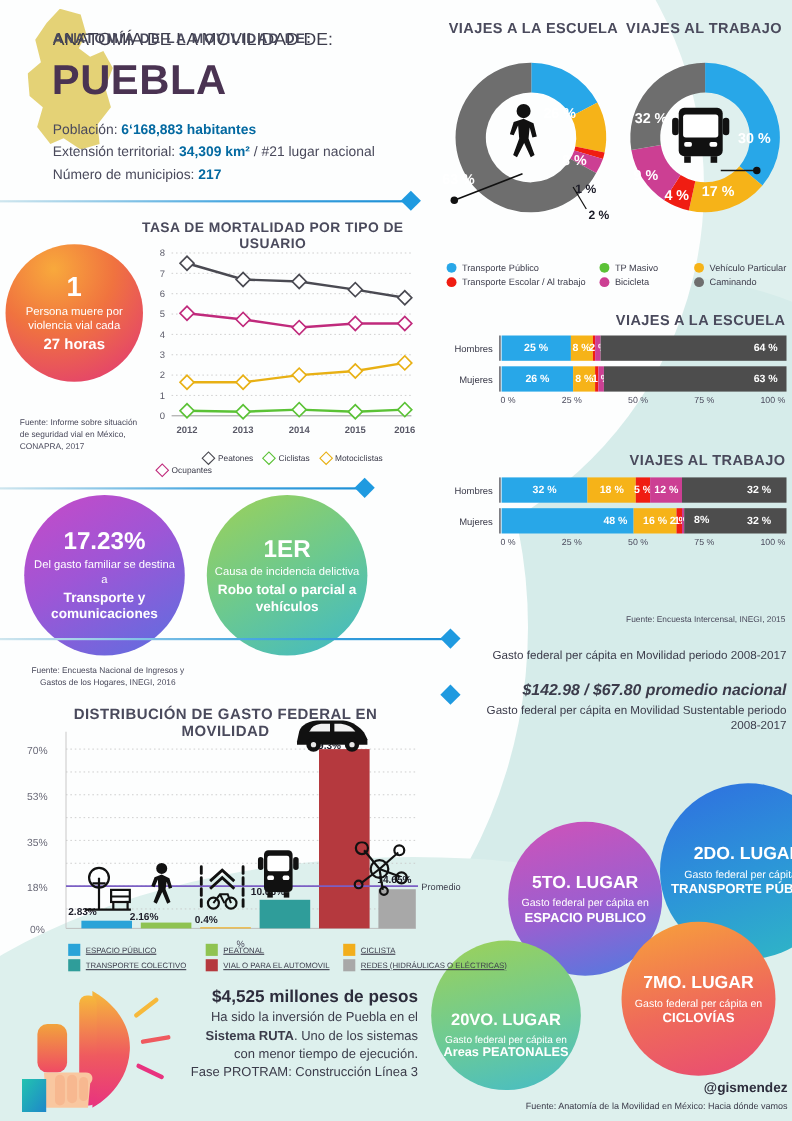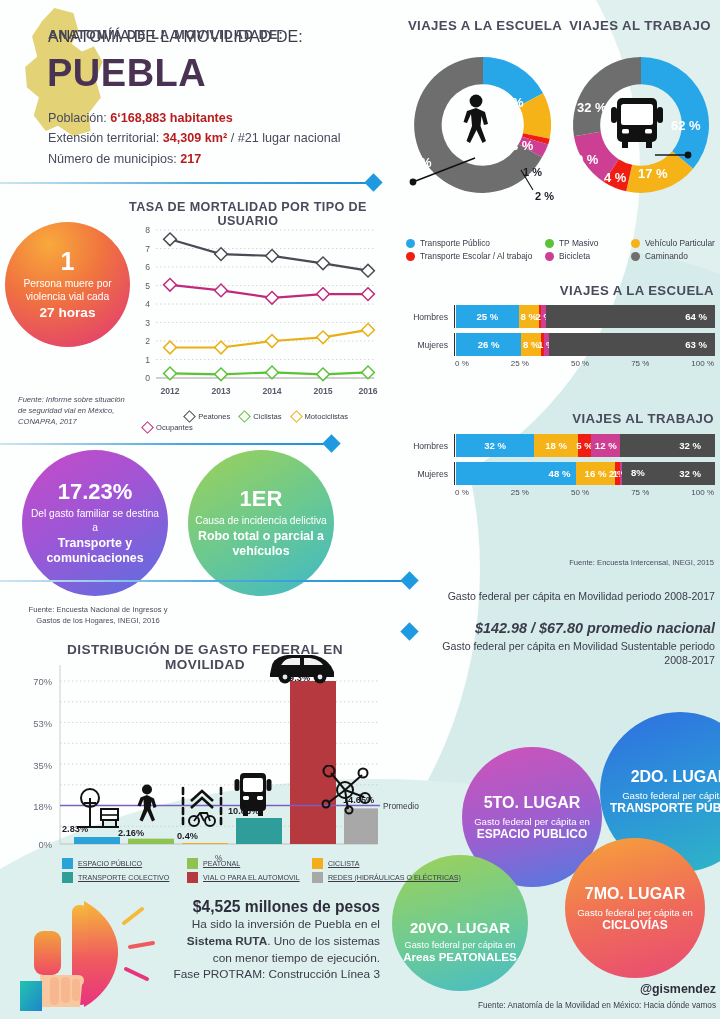--- a/index.html
+++ b/index.html
@@ -34,21 +34,21 @@
   
   .divider{position:absolute;height:2px;
     background:linear-gradient(90deg,#cfe6ee 0%,#4aa8e0 55%,#1b8fd6 100%);}
   .diamond{position:absolute;width:13px;height:13px;background:#1f9ae0;
     transform:rotate(45deg);}
 
   
   .hdr-sub{font-size:12.5px;font-weight:bold;letter-spacing:1.1px;color:#4a4a5c;}
   .hdr-title{font-size:38px;font-weight:bold;color:#4a3352;letter-spacing:0.5px;line-height:1;}
   .hdr-line{font-size:12.6px;color:#4a4a5c;line-height:1.62;}
-  .hdr-line b{color:#b91c1c;margin-top:13px;}
+  .hdr-line b{color:#0369a1;margin-top:13px;}
 
   .map-shape{
     position:absolute;left:20px;top:8px;width:86px;height:128px;
     background:#e2ce6a;opacity:.92;
     clip-path:polygon(40% 0%,62% 4%,68% 18%,60% 28%,72% 34%,86% 30%,96% 42%,88% 56%,
       94% 70%,80% 82%,82% 96%,62% 100%,44% 92%,30% 96%,16% 84%,22% 70%,8% 62%,
       6% 46%,20% 38%,14% 22%,26% 10%);
   }
 
   
@@ -82,21 +82,21 @@
 
   
   .sb-label{font-size:8.6px;color:#3b3b4a;text-align:right;}
   .sb-track{display:flex;height:23px;}
   .sb-seg{display:flex;align-items:center;justify-content:center;
     font-size:9.6px;font-weight:bold;color:#fff;overflow:visible;white-space:nowrap;}
   .sb-axis{font-size:8px;color:#4a4a5c;}
 
   
   .fb-val{position:absolute;font-size:9.2px;font-weight:bold;color:#1c1c28;}
-  .fb-ytick{position:absolute;font-size:9.4px;color:#6a6a78;text-align:right;width:36px;}
+  .fb-ytick{position:absolute;font-size:9.4px;color:#6a6a78;text-align:center;width:36px;}
   .fb-leg{display:flex;align-items:center;margin-bottom:3px;text-decoration:underline;}
   .fb-sw{width:11px;height:11px;margin-right:5px;flex:none;}
   .fb-lt{font-size:7.1px;color:#3b3b4a;white-space:nowrap;}
 
   
   .stat-big{font-size:14.4px;font-weight:bold;font-style:italic;color:#3b3b4a;text-align:right;}
   .stat-sub{font-size:10.6px;color:#3b3b4a;text-align:right;line-height:1.35;}
 
   
   .mega-big{font-size:15.6px;font-weight:bold;color:#2d2d3c;}
@@ -190,21 +190,21 @@
   <svg class="abs" style="left:607px;top:95px;" width="60" height="60" viewBox="0 0 60 60">
     <rect x="10" y="3" width="40" height="44" rx="5" fill="#111"></rect>
     <rect x="14" y="9" width="32" height="21" rx="2.5" fill="#fff"></rect>
     <rect x="15" y="34" width="7" height="4.5" rx="1.6" fill="#fff"></rect>
     <rect x="38" y="34" width="7" height="4.5" rx="1.6" fill="#fff"></rect>
     <rect x="4" y="12" width="6" height="16" rx="3" fill="#111"></rect>
     <rect x="50" y="12" width="6" height="16" rx="3" fill="#111"></rect>
     <rect x="15" y="47" width="6" height="6" fill="#111"></rect>
     <rect x="39" y="47" width="6" height="6" fill="#111"></rect>
   </svg>
-  <div class="abs donut-lbl" style="left:671px;top:118px;">62 %</div>
+  <div class="abs donut-lbl" style="left:671px;top:118px;">30 %</div>
   <div class="abs donut-lbl" style="left:638px;top:166px;">17 %</div>
   <div class="abs donut-lbl" style="left:604px;top:170px;">4 %</div>
   <div class="abs donut-lbl" style="left:576px;top:152px;">9 %</div>
   <div class="abs donut-lbl" style="left:577px;top:100px;">32 %</div>
   <svg class="abs" style="left:655px;top:145px;" width="40" height="20">
     <line x1="0" y1="10" x2="31" y2="10" stroke="#111" stroke-width="1.4"></line>
     <circle cx="33" cy="10" r="3.4" fill="#111"></circle>
   </svg>
 
   <div class="abs" style="left:406px;top:238px;display:flex;gap:14px;">
@@ -332,21 +332,21 @@
     </div>
   </div>
 
   <div class="bubble" style="left:5px;top:222px;width:125px;height:125px;
        background:radial-gradient(circle at 35% 18%, #f8a93c 0%, #f0733f 42%, #e0337a 100%);">
     <div style="font-size:25px;font-weight:bold;line-height:1;">1</div>
     <div style="font-size:10.3px;line-height:1.28;margin-top:3px;">Persona muere por</div>
     <div style="font-size:10.3px;line-height:1.28;">violencia vial cada</div>
     <div style="font-size:13.6px;font-weight:bold;margin-top:2px;">27 horas</div>
   </div>
-  <div class="abs src" style="left:18px;top:394px;width:112px;font-style:italic;">Fuente: Informe sobre situación de seguridad vial en México, CONAPRA, 2017</div>
+  <div class="abs src" style="left:18px;top:378px;width:112px;">Fuente: Informe sobre situación de seguridad vial en México, CONAPRA, 2017</div>
 
   <div class="abs sect-title-r" style="left:460px;top:283px;width:254px;">VIAJES A LA ESCUELA</div>
 
   <div class="abs" style="left:400px;top:305px;width:316px;">
     <div style="display:flex;align-items:center;margin-bottom:5px;">
       <div class="sb-label" style="width:48px;margin-right:6px;">Hombres</div>
       <div style="border-left:1.6px solid #2b2b35;padding-left:1px;">
         <div class="sb-track" style="width:259px;">
           <div class="sb-seg" style="width:25%;background:#28a7e8">25 %</div>
           <div class="sb-seg" style="width:8%;background:#f6b318">8 %</div>

